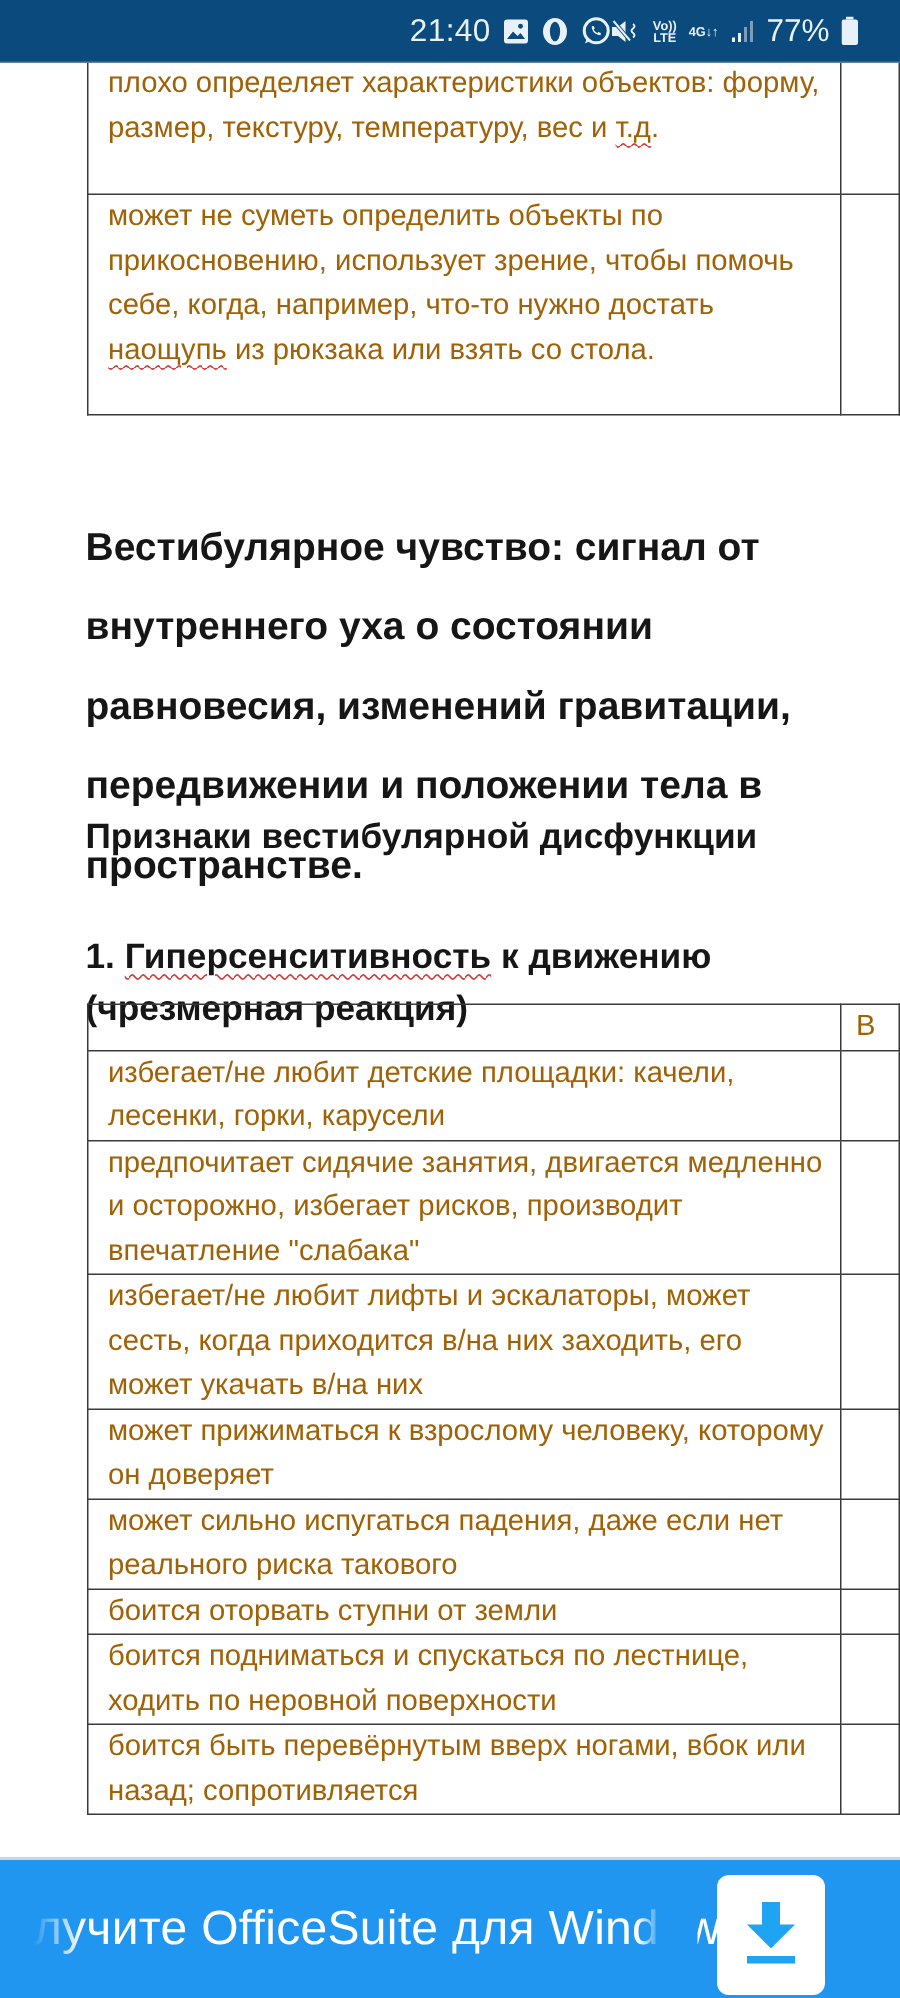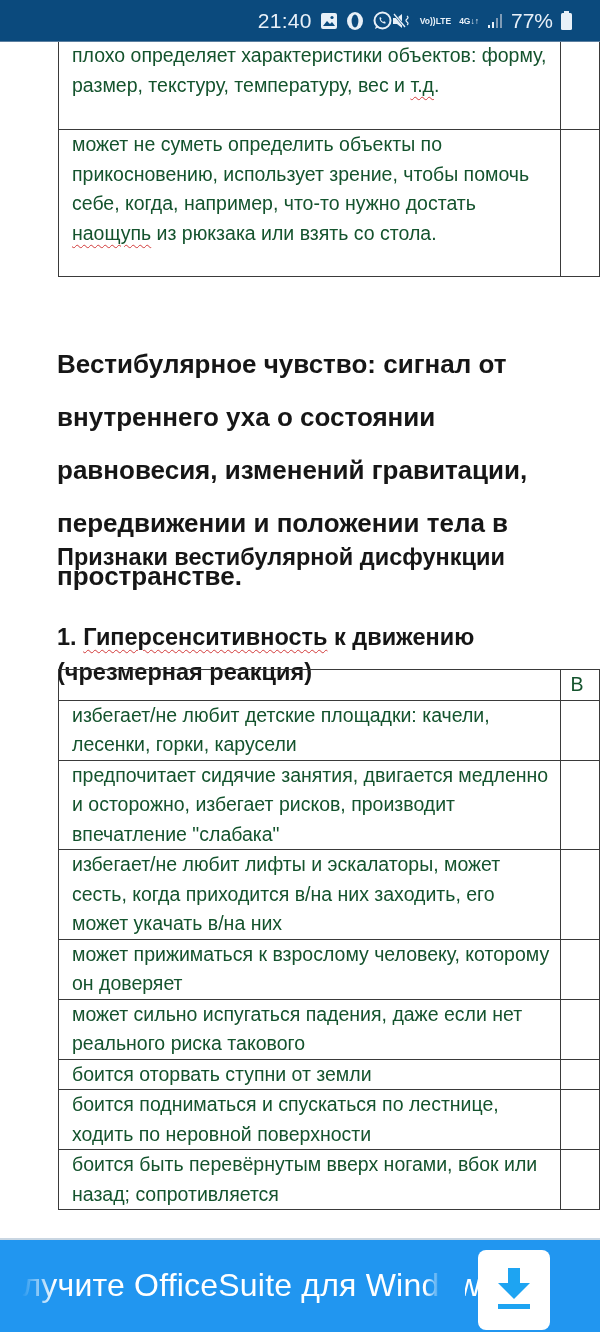--- a/index.html
+++ b/index.html
@@ -17,21 +17,21 @@
   .status-time { font-size: 21px; letter-spacing: 0.3px; }
   .sb-icon { display: inline-flex; align-items: center; justify-content: center; }
   .sb-small { font-size: 8.5px; line-height: 8px; text-align: center; font-weight: bold; }
   .battery-text { font-size: 21px; }
 
   .doc { position: absolute; top: 42px; left: 0; width: 600px; height: 1196px; overflow: hidden; background: #fff; }
 
   table.grid { border-collapse: collapse; position: absolute; left: 58px; table-layout: fixed; }
   table.grid td {
     border: 1.5px solid #3a3a3a; vertical-align: top;
-    font-size: 19.5px; line-height: 29.5px; padding: 0 8px 0 13px; color: #14532d;
+    font-size: 19.5px; line-height: 29.5px; padding: 0 8px 0 13px; color: #a16207;
   }
   table.grid td.c2 { width: 40px; padding: 0 0 0 10px; }
   table.grid td.c1 { width: 515px; }
 
   .squiggle { text-decoration: underline wavy #d23a3a; text-decoration-thickness: 1px; text-underline-offset: 4px; }
 
   .heading-main {
     position: absolute; left: 57px; top: 296px; width: 520px;
     font-weight: bold; font-size: 26px; line-height: 53px; color: #161616;
   }
@@ -97,21 +97,21 @@
   <div class="status-right">
     <span class="sb-icon">
       <svg width="20" height="18" viewBox="0 0 20 18">
           <path d="M1 6 H5 L10 2 V16 L5 12 H1 Z" fill="#e8f0f8"></path>
           <path d="M2 2 L13 15" stroke="#0b4a7d" stroke-width="2.5"></path>
           <path d="M2 2 L13 15" stroke="#e8f0f8" stroke-width="1.3"></path>
           <path d="M15 4 q2 1.5 0 3 q-2 1.5 0 3 q2 1.5 0 3" fill="none" stroke="#e8f0f8" stroke-width="1.3"></path>
         </svg>
     </span>
     <span class="sb-icon sb-small">
-      <span style="display:flex;flex-direction:row;">
+      <span style="display:flex;flex-direction:column;">
         <span>Vo))</span>
         <span>LTE</span>
       </span>
     </span>
     <span class="sb-icon sb-small">
       <span style="display:flex;flex-direction:row;">
         <span>4G</span>
         <span>↓↑</span>
       </span>
     </span>

